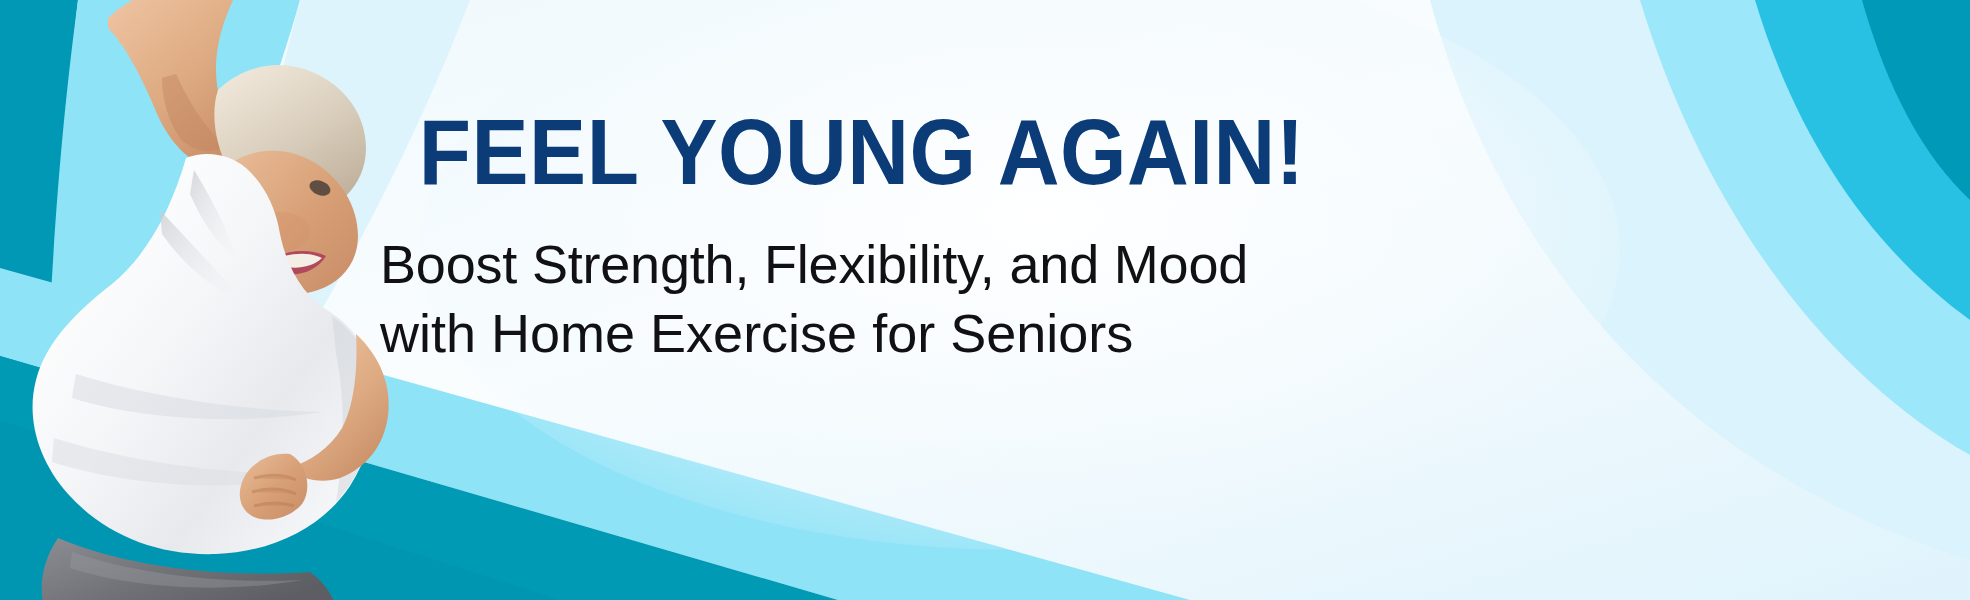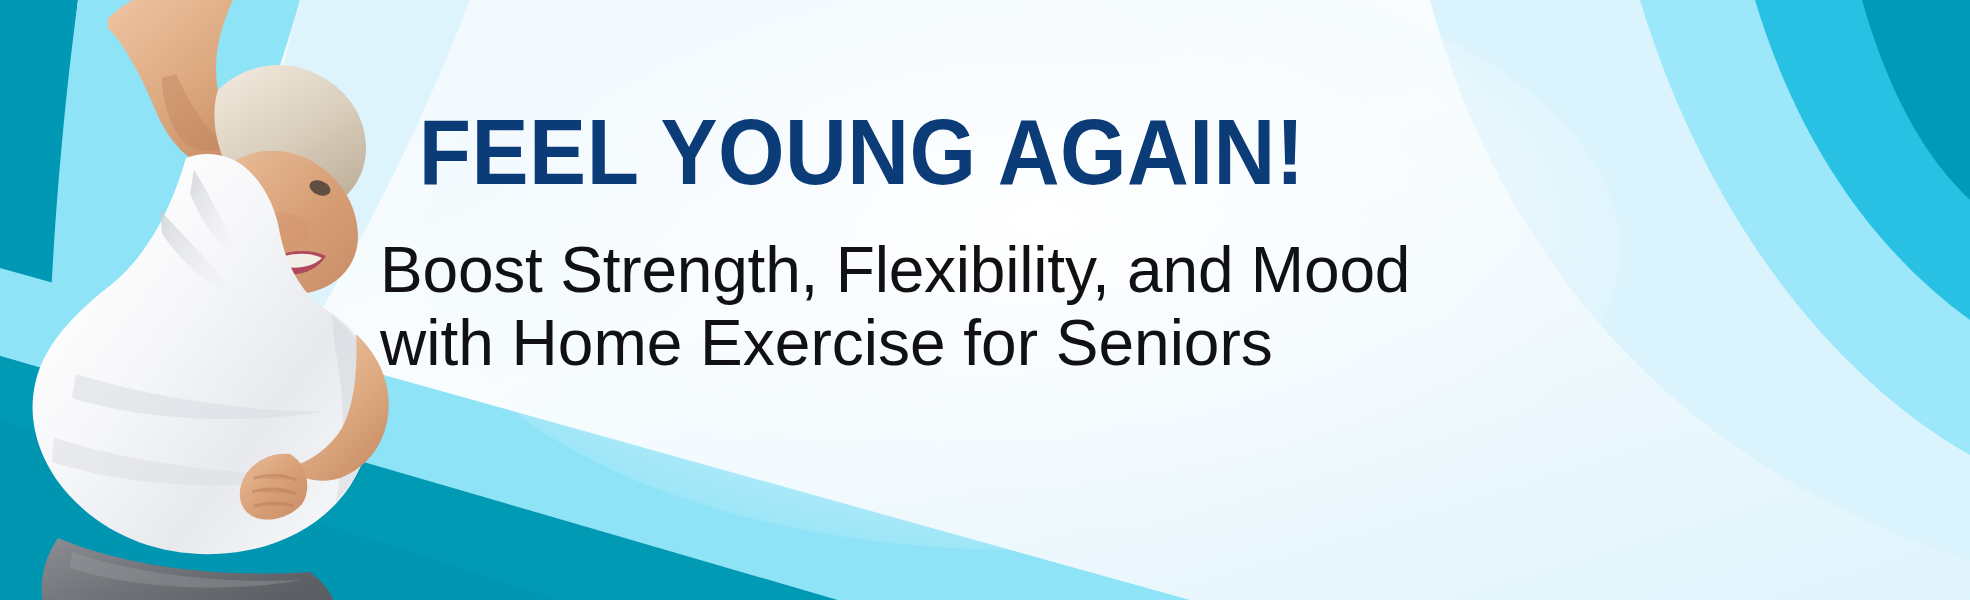--- a/index.html
+++ b/index.html
@@ -39,27 +39,27 @@
     letter-spacing:0.5px;
     color:#0c3c78;
     transform:scaleX(0.93);
     transform-origin:center top;
     white-space:nowrap;
   }
   #subtitle {
     margin-top:38px;
     font-family:"Liberation Sans", sans-serif;
     font-weight:normal;
-    font-size:64px;
+    font-size:54px;
     line-height:1.13;
     color:#111113;
     letter-spacing:-0.2px;
   }
   #subtitle .sub-line { display:block; white-space:nowrap; }
-  #subtitle .sub-line-2 { letter-spacing:0px; }
+  #subtitle .sub-line-2 { letter-spacing:0px;margin-top:8px; }
 
   
   #photo {
     position:absolute;
     left:-20px;
     top:-18px;
     width:470px;
     height:625px;
     z-index:30;
     pointer-events:none;

